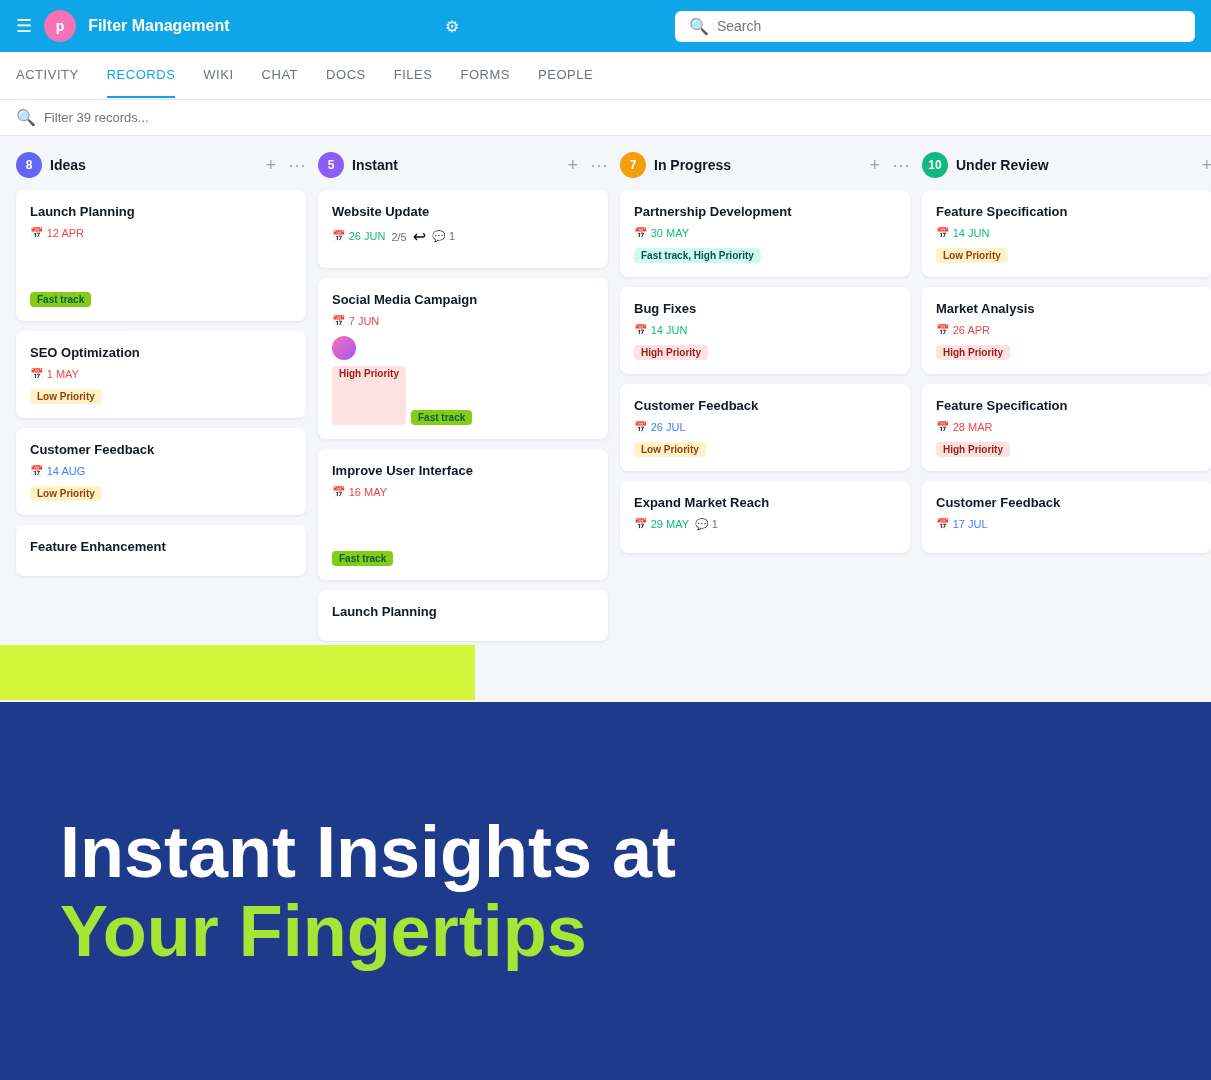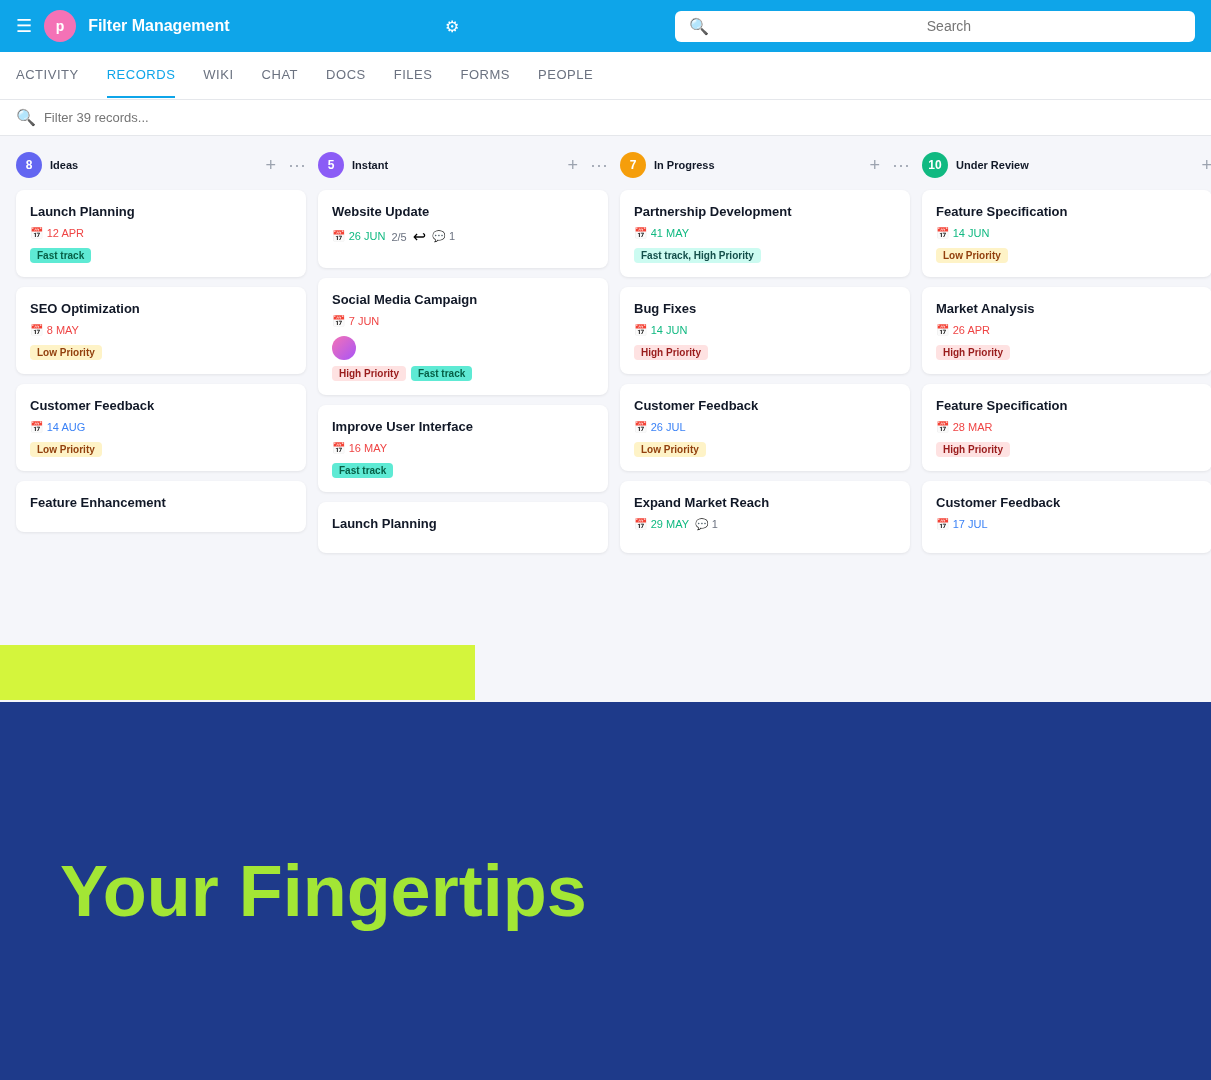--- a/index.html
+++ b/index.html
@@ -25,21 +25,21 @@
     .topnav-gear { color: white; font-size: 16px; margin-right: auto; }
     .topnav-search {
       background: white;
       border-radius: 6px;
       display: flex; align-items: center;
       padding: 6px 14px;
       gap: 8px;
       width: 520px;
     }
     .topnav-search input {
-      border: none; outline: none; font-size: 14px; color: #555; width: 100%; text-align: center;
+      border: none; outline: none; font-size: 14px; color: #555; width: 100%;
     }
     .search-icon { color: #aaa; }
 
     
     .tabs {
       background: white;
       border-bottom: 1px solid #e5e7eb;
       display: flex;
       align-items: center;
       padding: 0 16px;
@@ -80,42 +80,42 @@
     }
     .column-header {
       display: flex; align-items: center; gap: 8px;
       margin-bottom: 12px;
     }
     .col-badge {
       width: 26px; height: 26px; border-radius: 50%;
       display: flex; align-items: center; justify-content: center;
       font-size: 12px; font-weight: 700; color: white;
     }
-    .col-title { font-size: 11px; font-weight: 600; color: #111827; flex: 1; }
+    .col-title { font-size: 14px; font-weight: 600; color: #111827; flex: 1; }
     .col-action { color: #9ca3af; font-size: 18px; cursor: pointer; margin-left: 4px; }
 
     
     .card {
       background: white;
       border-radius: 8px;
       padding: 14px;
       margin-bottom: 10px;
       box-shadow: 0 1px 3px rgba(0,0,0,0.08);
       cursor: pointer;
     }
     .card-title { font-size: 13px; font-weight: 600; color: #111827; margin-bottom: 8px; }
     .card-meta { display: flex; align-items: center; gap: 6px; margin-bottom: 8px; }
     .card-date { font-size: 11px; color: #ef4444; display: flex; align-items: center; gap: 3px; text-align: center; }
     .card-subtasks { font-size: 11px; color: #6b7280; }
     .card-comment { font-size: 11px; color: #6b7280; }
     .tags { display: flex; gap: 5px; flex-wrap: wrap; margin-top: 4px; }
     .tag {
       font-size: 10px; font-weight: 600; padding: 2px 7px; border-radius: 4px;
     }
-    .tag-green { background: #5eead4; color: #065f46; }
+    .tag-green { background: #84cc16; color: #065f46; margin-top: 44px; }
     .tag-yellow { background: #fef3c7; color: #92400e; }
     .tag-red { background: #fee2e2; color: #991b1b; }
     .tag-teal { background: #ccfbf1; color: #134e4a; }
 
     
     .promo {
       background: #1e3a8a;
       height: 380px;
       display: flex;
       align-items: center;
@@ -188,21 +188,21 @@
       <div class="card-meta">
         <span class="card-date red">📅 12 APR</span>
       </div>
       <div class="tags">
         <span class="tag tag-green">Fast track</span>
       </div>
     </div>
     <div class="card">
       <div class="card-title">SEO Optimization</div>
       <div class="card-meta">
-        <span class="card-date" style="color:#ef4444;">📅 8 MAY</span>
+        <span class="card-date" style="color:#ef4444;">📅 1 MAY</span>
       </div>
       <div class="tags">
         <span class="tag tag-yellow">Low Priority</span>
       </div>
     </div>
     <div class="card">
       <div class="card-title">Customer Feedback</div>
       <div class="card-meta">
         <span class="card-date" style="color:#3b82f6;">📅 14 AUG</span>
       </div>
@@ -261,21 +261,21 @@
   <div class="column">
     <div class="column-header">
       <div class="col-badge" style="background:#f59e0b;">7</div>
       <span class="col-title">In Progress</span>
       <span class="col-action">+</span>
       <span class="col-action">···</span>
     </div>
     <div class="card">
       <div class="card-title">Partnership Development</div>
       <div class="card-meta">
-        <span class="card-date" style="color:#10b981;">📅 41 MAY</span>
+        <span class="card-date" style="color:#10b981;">📅 30 MAY</span>
       </div>
       <div class="tags">
         <span class="tag tag-teal">Fast track, High Priority</span>
       </div>
     </div>
     <div class="card">
       <div class="card-title">Bug Fixes</div>
       <div class="card-meta">
         <span class="card-date" style="color:#10b981;">📅 14 JUN</span>
       </div>
@@ -341,15 +341,16 @@
       </div>
     </div>
   </div>
 
 </div>
 
 <div class="yellow-strip"></div>
 
 <div class="promo">
   <div class="promo-text">
+    <div class="promo-line1">Instant Insights at</div>
     <div class="promo-line2">Your Fingertips</div>
   </div>
 </div>
 
 </body></html>

